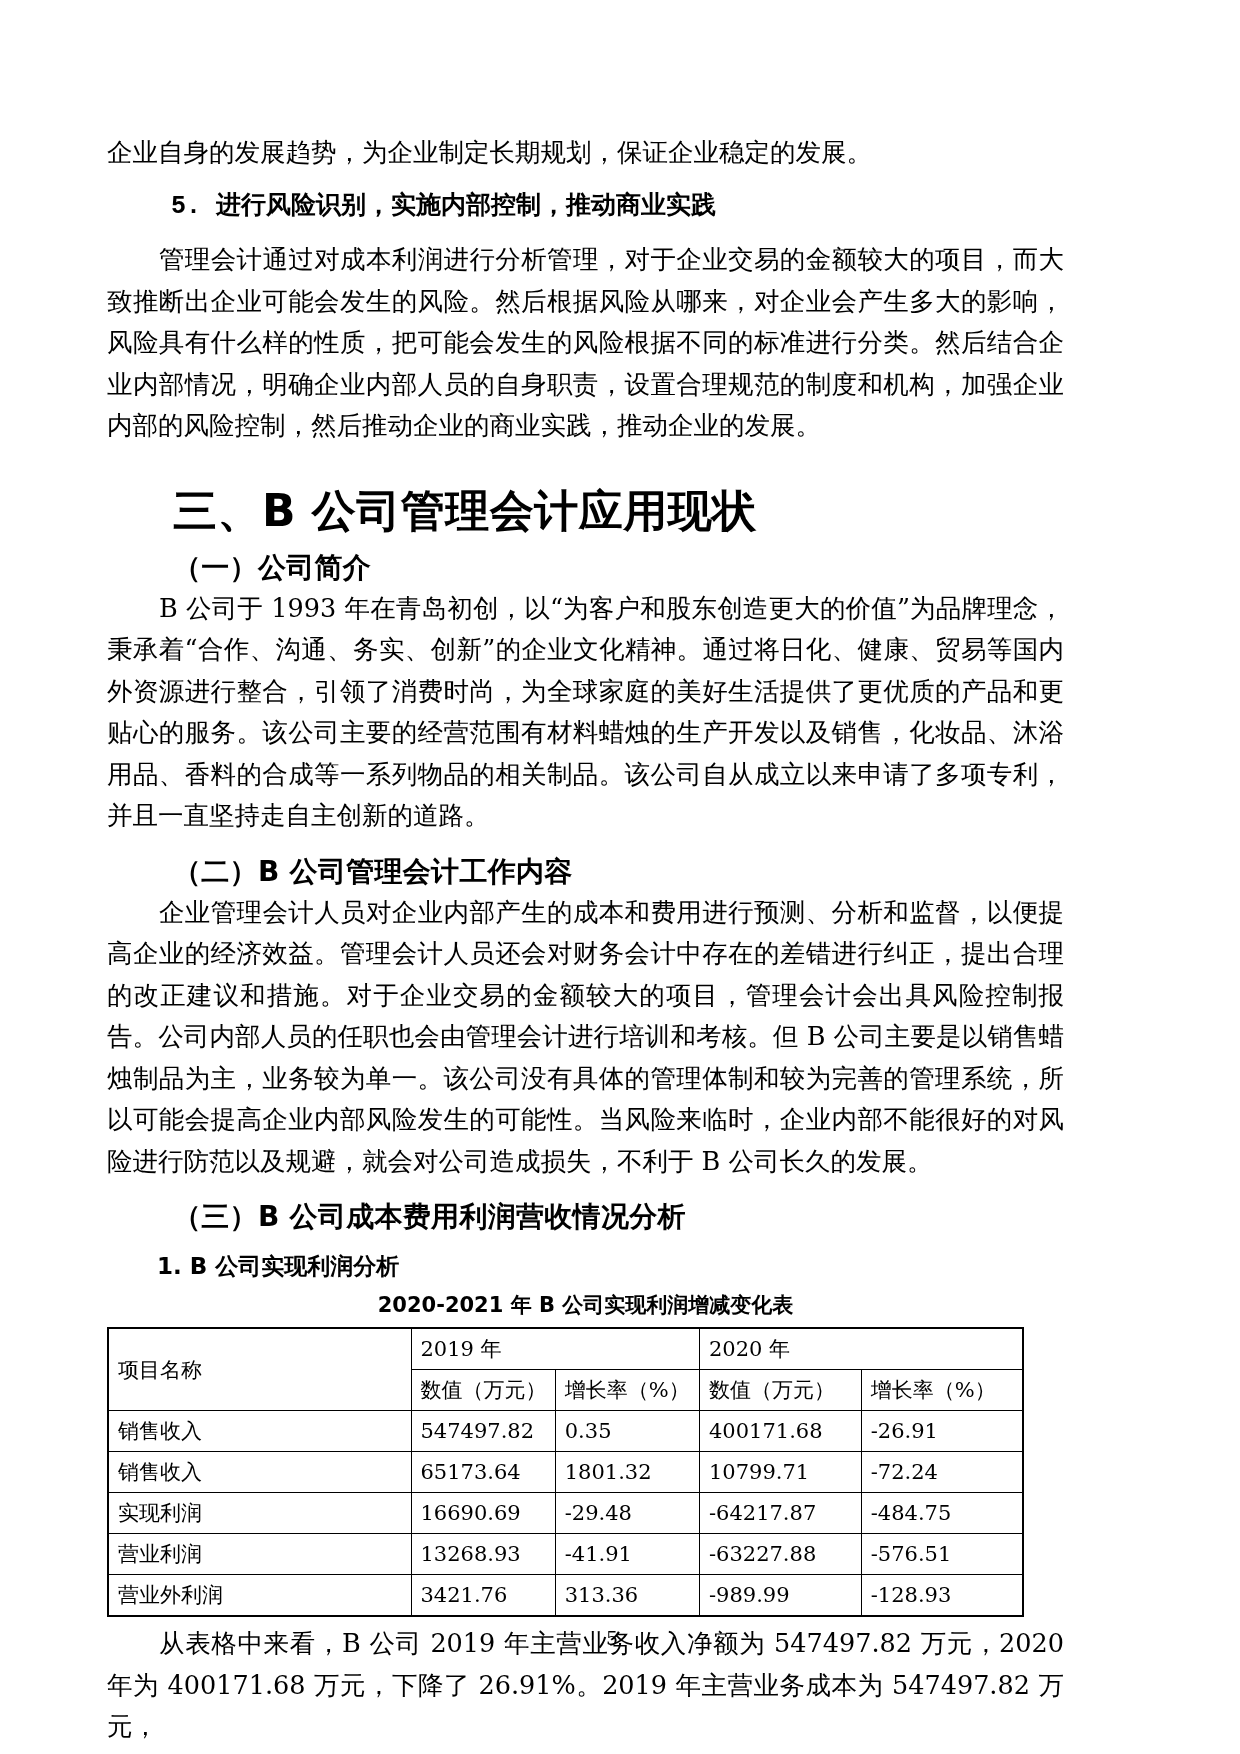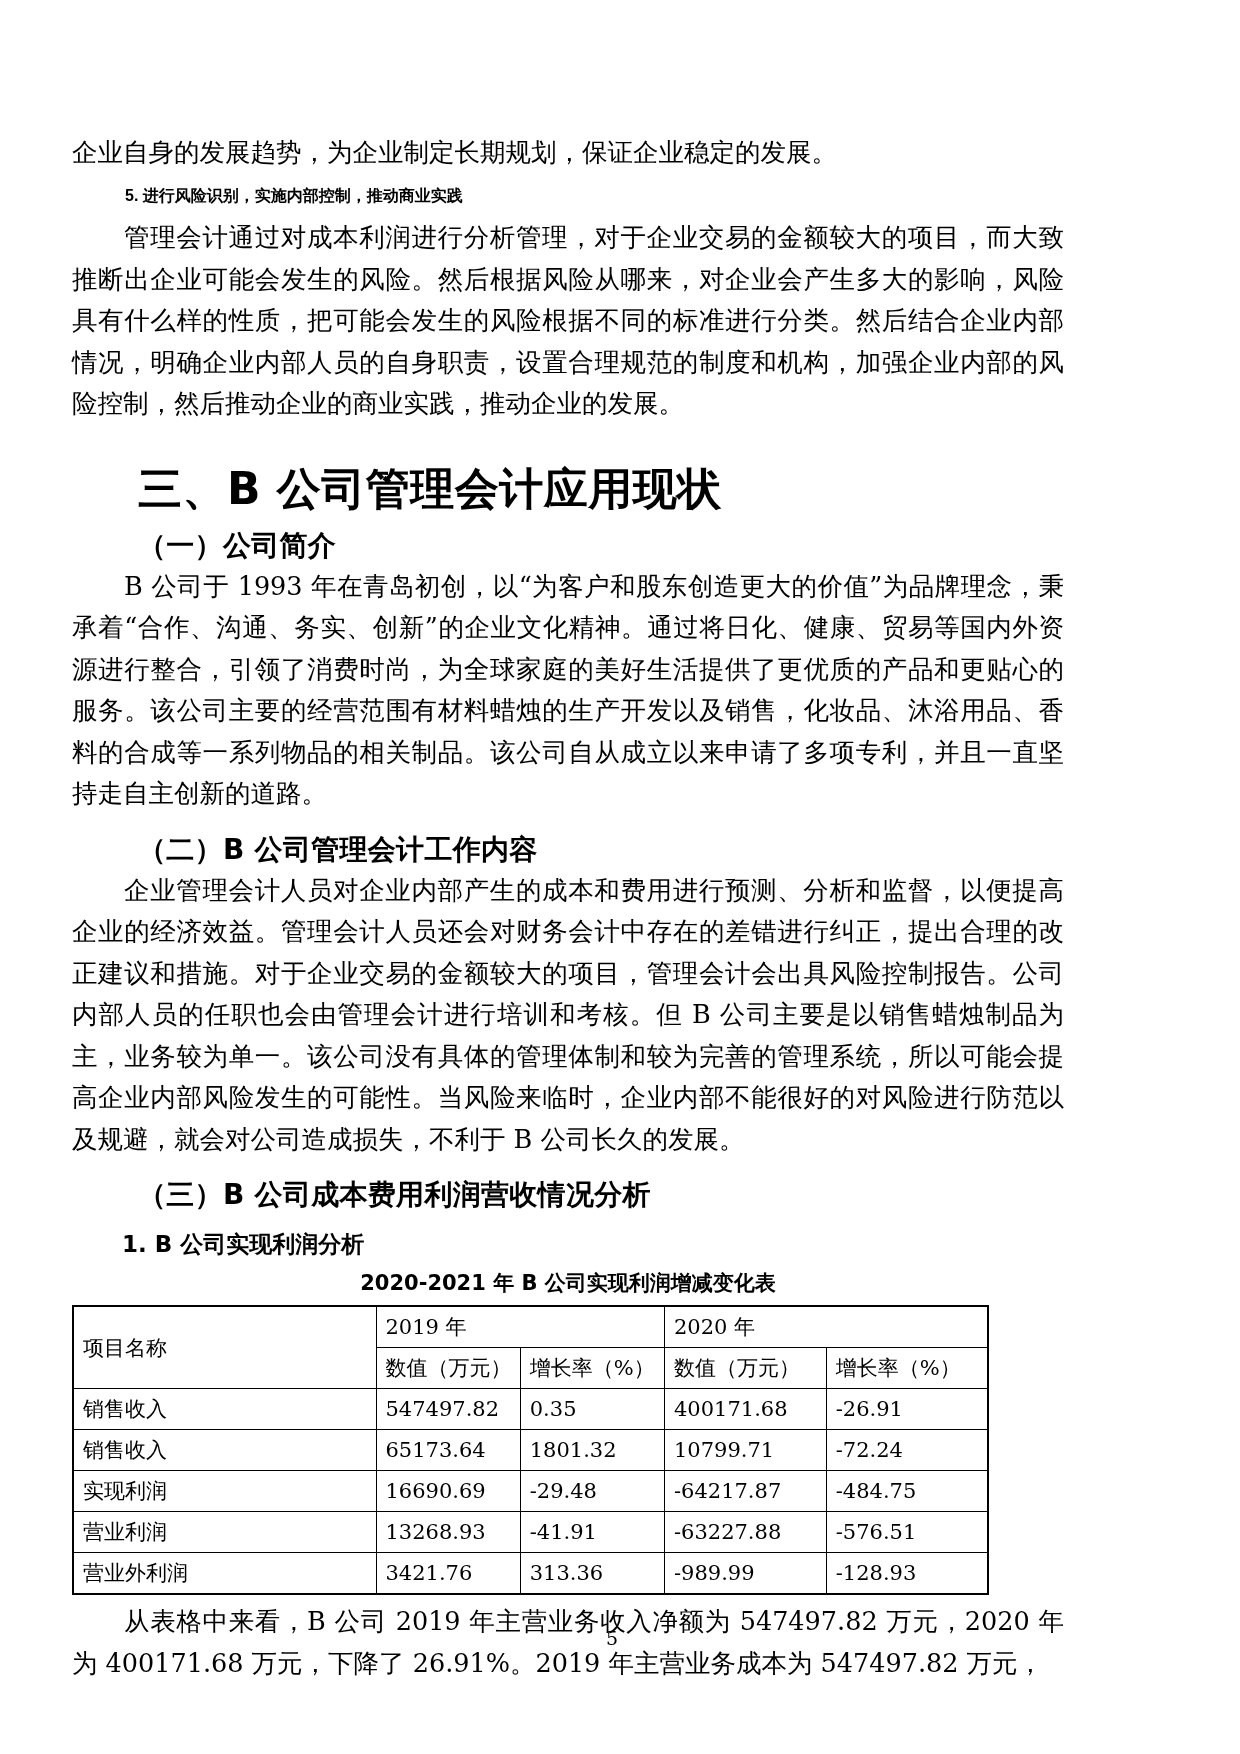--- a/index.html
+++ b/index.html
@@ -10,45 +10,45 @@
   body {
     font-family: "DejaVu Serif", "Liberation Serif", serif;
     color: #000000;
   }
   .page {
     position: relative;
     width: 1224px;
     height: 1754px;
     background: #ffffff;
     box-sizing: border-box;
-    padding: 132px 160px 0 72px;
+    padding: 132px 160px 0 107px;
     overflow: hidden;
   }
   .body-text {
     font-family: "DejaVu Serif", "Liberation Serif", serif;
     font-size: 25.5px;
     line-height: 41.5px;
     text-align: justify;
     text-justify: inter-ideograph;
     letter-spacing: 0px;
     margin: 0;
   }
   .indent2 {
     text-indent: 52px;
   }
   .cont-line {
     text-indent: 0;
   }
   .sub-num-heading {
-    font-family: Liberation Sans, sans-serif;
-    font-weight: bold;
-    font-size: 16px;
+    font-family: Liberation Mono, monospace;
+    font-weight: bold;
+    font-size: 25px;
     line-height: 41.5px;
     text-indent: 52px;
-    margin: 1px;
+    margin: 12px;
   }
   h1.chapter {
     font-family: "DejaVu Sans", "Liberation Sans", sans-serif;
     font-weight: bold;
     font-size: 44px;
     line-height: 44px;
     margin: 42px 0 0 0;
     padding-left: 66px;
     letter-spacing: 0.5px;
   }

